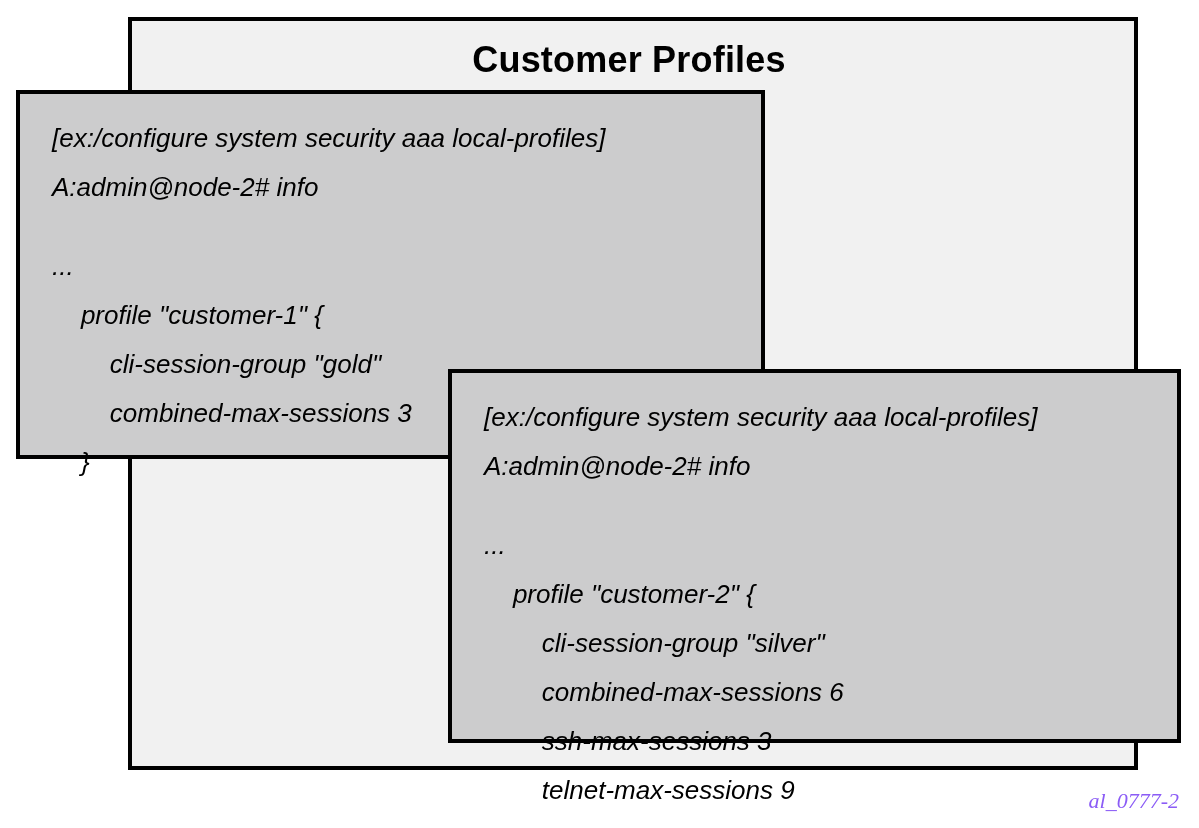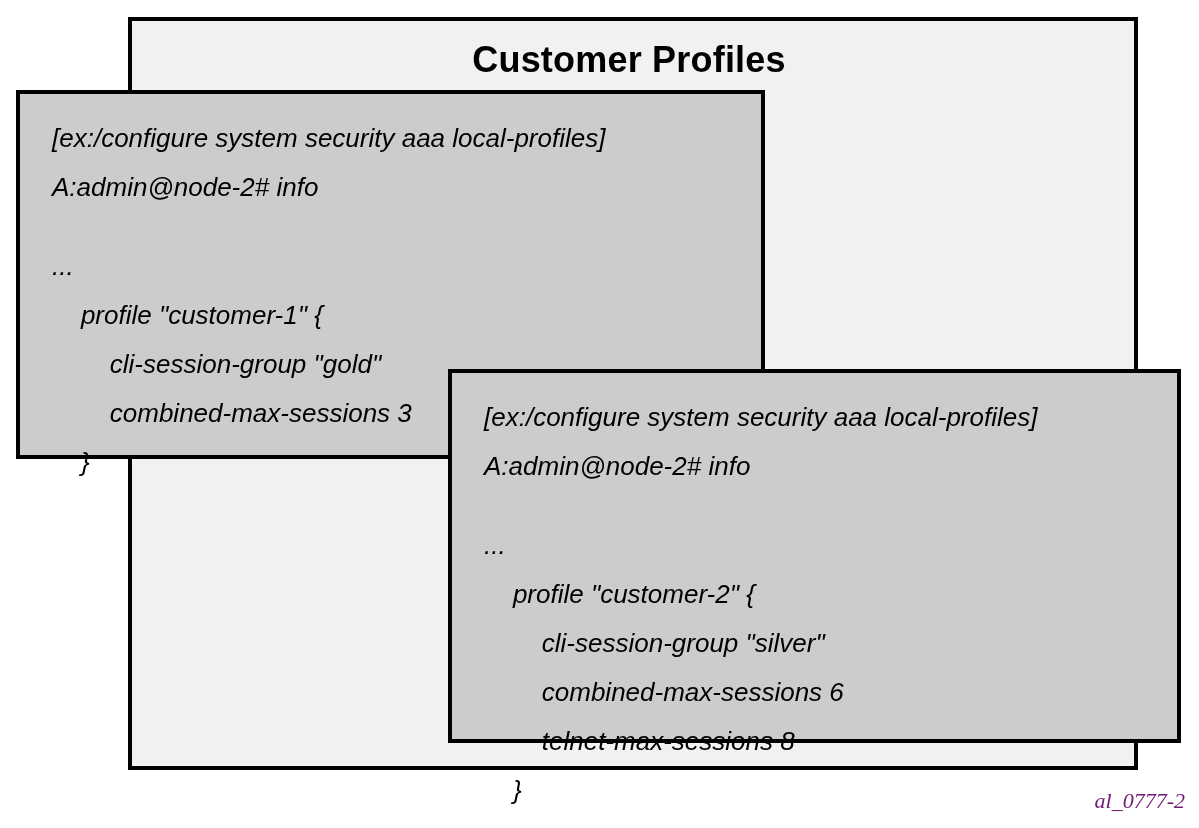--- a/index.html
+++ b/index.html
@@ -75,26 +75,26 @@
     margin: 12px;
     font-style: italic;
   }
   .cli-line.blank {
     height: 18px;
   }
 
   
   #figure-caption {
     position: absolute;
-    right: 14px;
+    right: 20px;
     top: 788px;
     font-family: "Liberation Serif", serif;
     font-style: italic;
     font-size: 22px;
-    color: #701a75;
+    color: #8b5cf6;
     white-space: nowrap;
   }
 </style>
 </head>
 <body>
 
 <div id="outer-panel">
   <div id="panel-title">Customer Profiles</div>
 </div>
 
@@ -110,17 +110,18 @@
 </div>
 
 <div id="cli-block-2" class="cli-block">
   <div class="cli-line">[ex:/configure system security aaa local-profiles]</div>
   <div class="cli-line">A:admin@node-2# info</div>
   <div class="cli-line blank"></div>
   <div class="cli-line">...</div>
   <div class="cli-line">    profile "customer-2" {</div>
   <div class="cli-line">        cli-session-group "silver"</div>
   <div class="cli-line">        combined-max-sessions 6</div>
-  <div class="cli-line">        telnet-max-sessions 8</div>
+  <div class="cli-line">        ssh-max-sessions 3</div>
+  <div class="cli-line">        telnet-max-sessions 9</div>
   <div class="cli-line">    }</div>
 </div>
 
 <div id="figure-caption">al_0777-2</div>
 
 </body></html>

